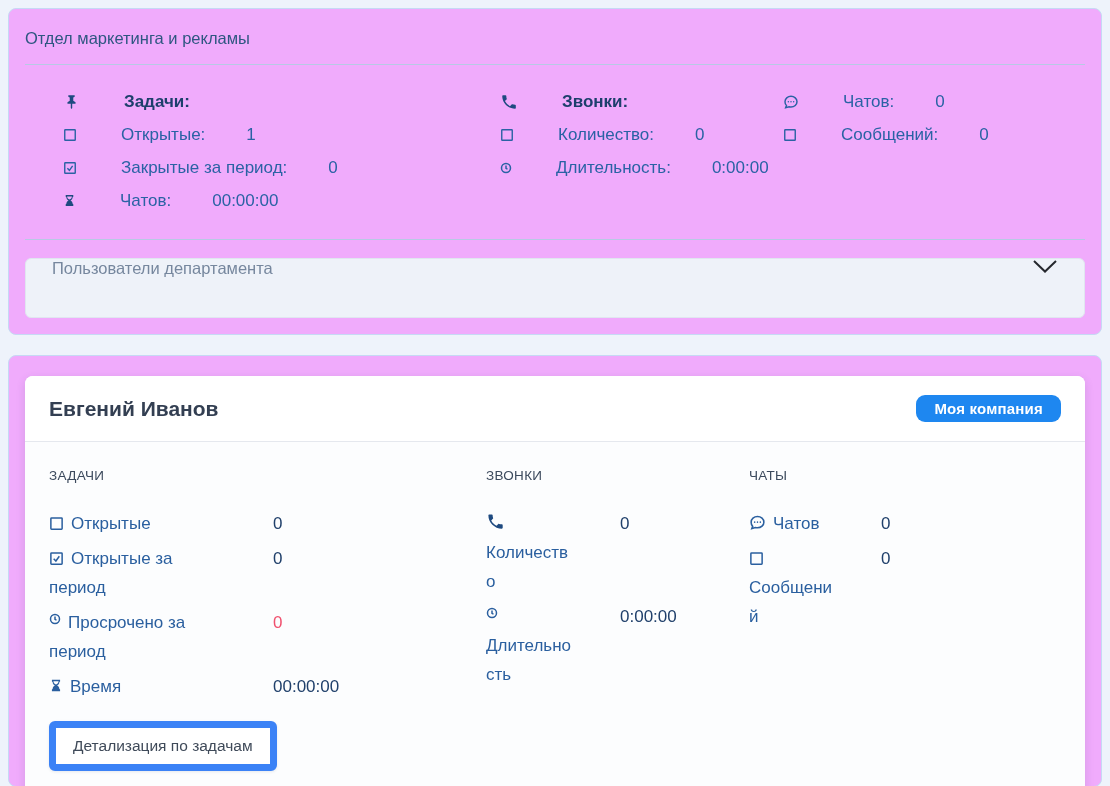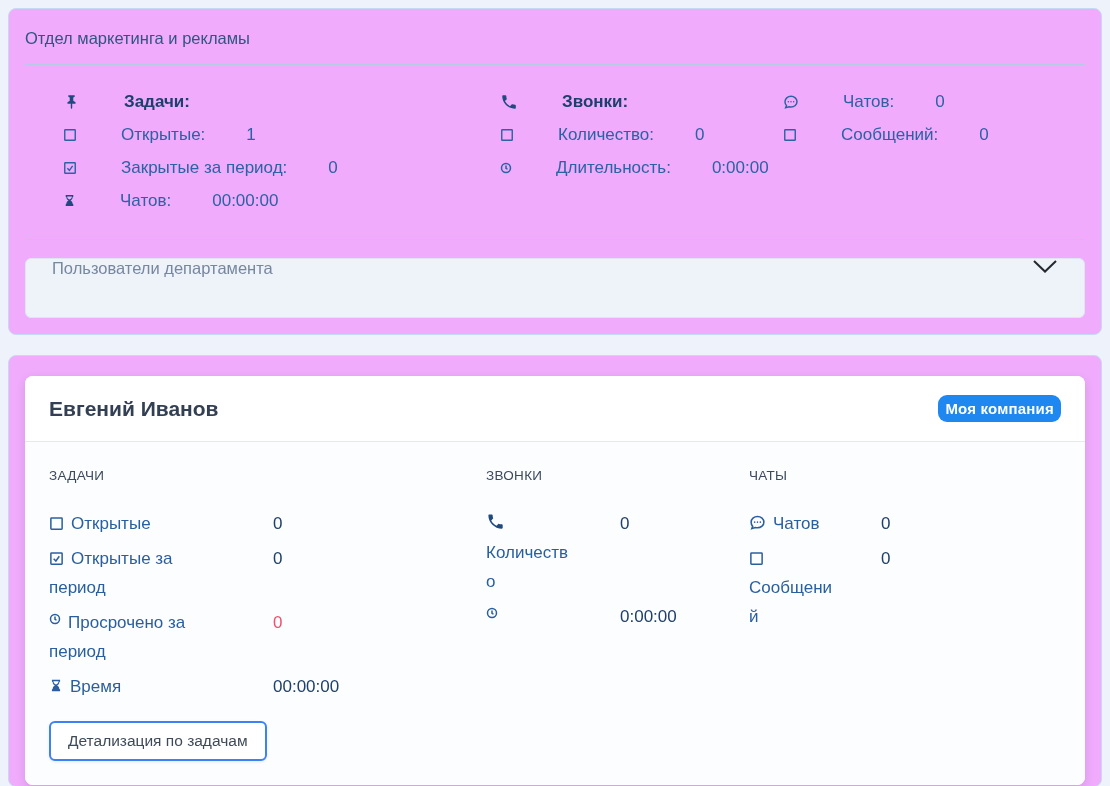--- a/index.html
+++ b/index.html
@@ -33,36 +33,36 @@
   .chev{color:#25282e;}
 
   .card{
     background:#ffffff;border-radius:8px;box-shadow:0 3px 10px rgba(40,60,90,.14);
     width:1060px;box-sizing:border-box;overflow:hidden;
   }
   .card-head{display:flex;align-items:center;justify-content:space-between;padding:19px 24px;background:#fff;}
   .card-name{font-size:21px;font-weight:700;color:#333f52;}
   .badge{
     background:#1e87f0;color:#fff;font-size:15px;font-weight:700;
-    padding:5px 7px;border-radius:9px;letter-spacing:.2px;
+    padding:5px 18px;border-radius:9px;letter-spacing:.2px;
   }
   .card-body{border-top:1px solid #e5e8ee;background:#fcfdfe;padding:26px 24px 24px;}
   .cols{display:grid;grid-template-columns:437px 263px 1fr;}
   .col-header{font-size:13.5px;color:#3c4a5d;letter-spacing:.3px;margin-bottom:26px;}
   .srow{display:flex;margin-bottom:6px;font-size:17px;line-height:29px;align-items:flex-start;}
   .slabel{color:#2a5f9f;overflow-wrap:break-word;box-sizing:border-box;}
   .c1 .slabel{width:224px;padding-right:58px;}
   .c2 .slabel{width:134px;padding-right:46px;}
   .c3 .slabel{width:132px;padding-right:44px;}
   .slabel svg{margin-right:7px;vertical-align:-2px;}
   .slabel svg.raise{vertical-align:3px;}
   .sval{color:#20406b;}
   .sval.danger{color:#f0506e;}
   .detail-btn{
-    margin-top:14px;background:#fff;border:2px solid #3b82f6;border-radius:6px;
+    margin-top:14px;background:#fff;border:7px solid #3b82f6;border-radius:6px;
     padding:9px 17px;font-size:15.5px;color:#3f4a59;cursor:pointer;
     font-family:inherit;box-shadow:0 1px 3px rgba(40,60,90,.10);
   }
 </style>
 </head>
 <body>
 
 <div class="panel panel-dept">
   <div class="dept-title">Отдел маркетинга и рекламы</div>
   <div class="hr"></div>
@@ -200,21 +200,21 @@
           <div class="srow">
             <div class="slabel"><svg style="color:#1e4a80;" width="19" height="19" viewBox="0 0 24 24" fill="currentColor">
                   <path d="M6.6 10.8c1.5 2.9 3.8 5.2 6.7 6.7l2.2-2.2c.3-.3.7-.4 1-.3 1.2.4 2.4.6 3.6.6.6 0 1 .4 1 1V20c0 .6-.4 1-1 1C10.8 21 3 13.2 3 4c0-.6.4-1 1-1h3.4c.6 0 1 .4 1 1 0 1.3.2 2.5.6 3.6.1.4 0 .8-.3 1l-2.1 2.2z"></path>
                 </svg><span>Количество</span></div>
             <div class="sval">0</div>
           </div>
           <div class="srow">
             <div class="slabel"><svg class="raise" width="12" height="12" viewBox="0 0 24 24" fill="none" stroke="currentColor" stroke-width="3">
                   <circle cx="12" cy="12" r="9"></circle>
                   <path d="M12 7v5.5l3 2"></path>
-                </svg></div>
+                </svg><span>Длительность</span></div>
             <div class="sval">0:00:00</div>
           </div>
         </div>
 
         <div class="c3">
           <div class="col-header">ЧАТЫ</div>
           <div class="srow">
             <div class="slabel"><svg width="17" height="17" viewBox="0 0 24 24" fill="none" stroke="currentColor" stroke-width="2.2">
                   <path d="M21 11.5c0 4.4-4 8-9 8-1 0-2-.14-2.9-.4L4 20.5l1.2-3.1C3.8 16 3 13.9 3 11.5c0-4.4 4-8 9-8s9 3.6 9 8z"></path>
                   <circle cx="8" cy="11.5" r="1.1" fill="currentColor" stroke="none"></circle>

